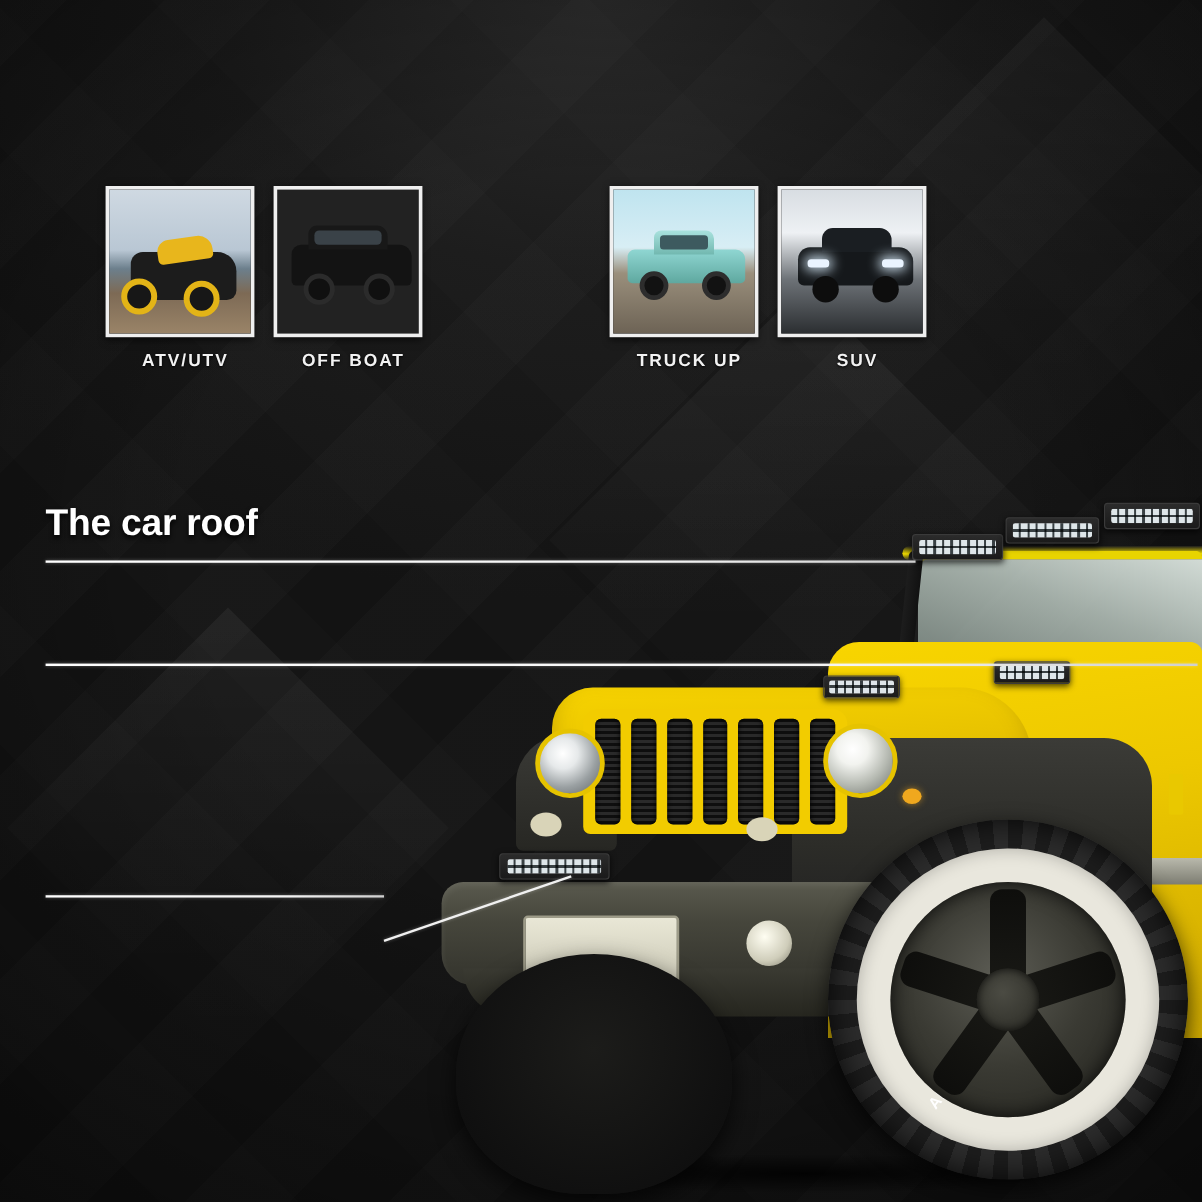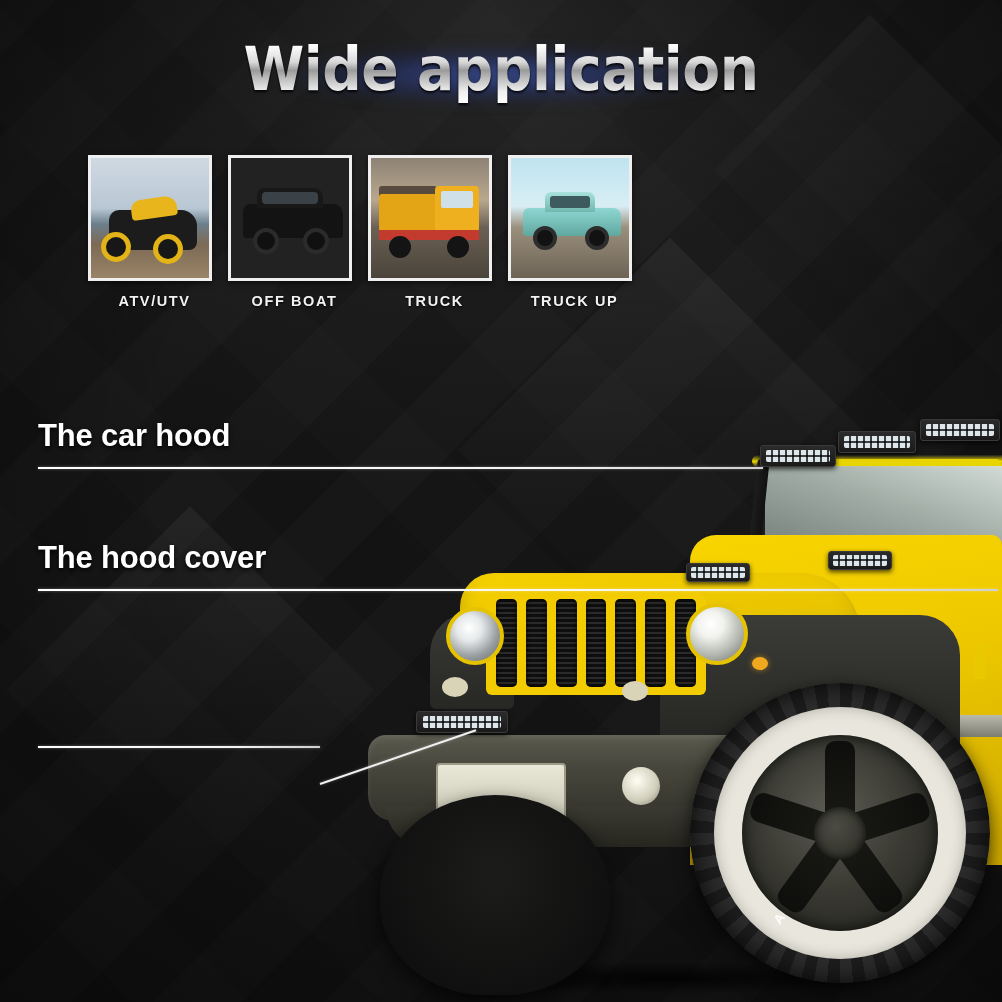--- a/index.html
+++ b/index.html
@@ -356,24 +356,20 @@
 <div id="page">
 
   <div class="bg-layer bg-base"></div>
   <div class="bg-layer bg-diag"></div>
   <div class="bg-layer bg-diag2"></div>
   <div class="chev" style="left:520px; top:300px; width:300px; height:300px;"></div>
   <div class="chev" style="left:60px; top:560px; width:260px; height:260px;"></div>
   <div class="chev" style="left:760px; top:60px; width:220px; height:220px;"></div>
   <div class="bg-layer vig"></div>
 
-  <div class="title-wrap">
-    <div class="title-glow"></div>
-    <div class="title">Wide application</div>
-  </div>
 
   <div class="strip">
 
     <div class="thumb-cell" style="left:0px;">
       <div class="thumb">
         <div class="scene sky-mtn">
           <div class="veh atv-body"></div>
           <div class="veh atv-acc"></div>
           <div class="veh atv-w1"></div>
           <div class="veh atv-w2"></div>
@@ -388,48 +384,47 @@
           <div class="veh suv-body"></div>
           <div class="veh suv-top"></div>
           <div class="veh suv-gl"></div>
           <div class="veh suv-w1"></div>
           <div class="veh suv-w2"></div>
         </div>
       </div>
       <div class="thumb-label">OFF BOAT</div>
     </div>
 
-    <div class="thumb-cell" style="left:280px;">
-      <div class="thumb">
-        <div class="scene sky-dirt">
-          <div class="veh trk-load"></div>
-          <div class="veh trk-bed"></div>
-          <div class="veh trk-cab"></div>
-          <div class="veh trk-win"></div>
-          <div class="veh trk-bar"></div>
-          <div class="veh trk-w1"></div>
-          <div class="veh trk-w2"></div>
-        </div>
-      </div>
-      <div class="thumb-label">TRUCK</div>
-    </div>
 
     <div class="thumb-cell" style="left:420px;">
       <div class="thumb">
         <div class="scene sky-cyan">
           <div class="veh pck-body"></div>
           <div class="veh pck-cab"></div>
           <div class="veh pck-win"></div>
           <div class="veh pck-w1"></div>
           <div class="veh pck-w2"></div>
         </div>
       </div>
       <div class="thumb-label">TRUCK UP</div>
     </div>
 
+    <div class="thumb-cell" style="left:560px;">
+      <div class="thumb">
+        <div class="scene sky-night">
+          <div class="veh sv-body"></div>
+          <div class="veh sv-top"></div>
+          <div class="veh sv-lamp1"></div>
+          <div class="veh sv-lamp2"></div>
+          <div class="veh sv-w1"></div>
+          <div class="veh sv-w2"></div>
+        </div>
+      </div>
+      <div class="thumb-label">SUV</div>
+    </div>
 
 
   </div>
 
   <div id="jeep">
     <div class="j j-shadow"></div>
 
     <div class="j j-roofline"></div>
     <div class="j j-windshield"></div>
     <div class="j j-apillar"></div>
@@ -493,26 +488,25 @@
       <div class="spoke" style="transform:rotate(0deg);"></div>
       <div class="spoke" style="transform:rotate(72deg);"></div>
       <div class="spoke" style="transform:rotate(144deg);"></div>
       <div class="spoke" style="transform:rotate(216deg);"></div>
       <div class="spoke" style="transform:rotate(288deg);"></div>
     </div>
     <div class="j j-hub"></div>
   </div>
 
   <div class="callout" style="left:38px; top:418px;">
-    <div class="callout-label">The car hood</div>
+    <div class="callout-label">The car roof</div>
     <div class="callout-rule" style="width:725px; margin-top:13px;"></div>
   </div>
 
   <div class="callout" style="left:38px; top:540px;">
-    <div class="callout-label">The hood cover</div>
     <div class="callout-rule" style="width:960px; margin-top:13px;"></div>
   </div>
 
   <div class="callout" style="left:38px; top:733px;">
     <div class="callout-rule" style="width:282px; margin-top:13px;"></div>
   </div>
   <div class="leader" style="left:320px; top:783px; width:165px; transform:rotate(-19deg);"></div>
 
 </div>
 

